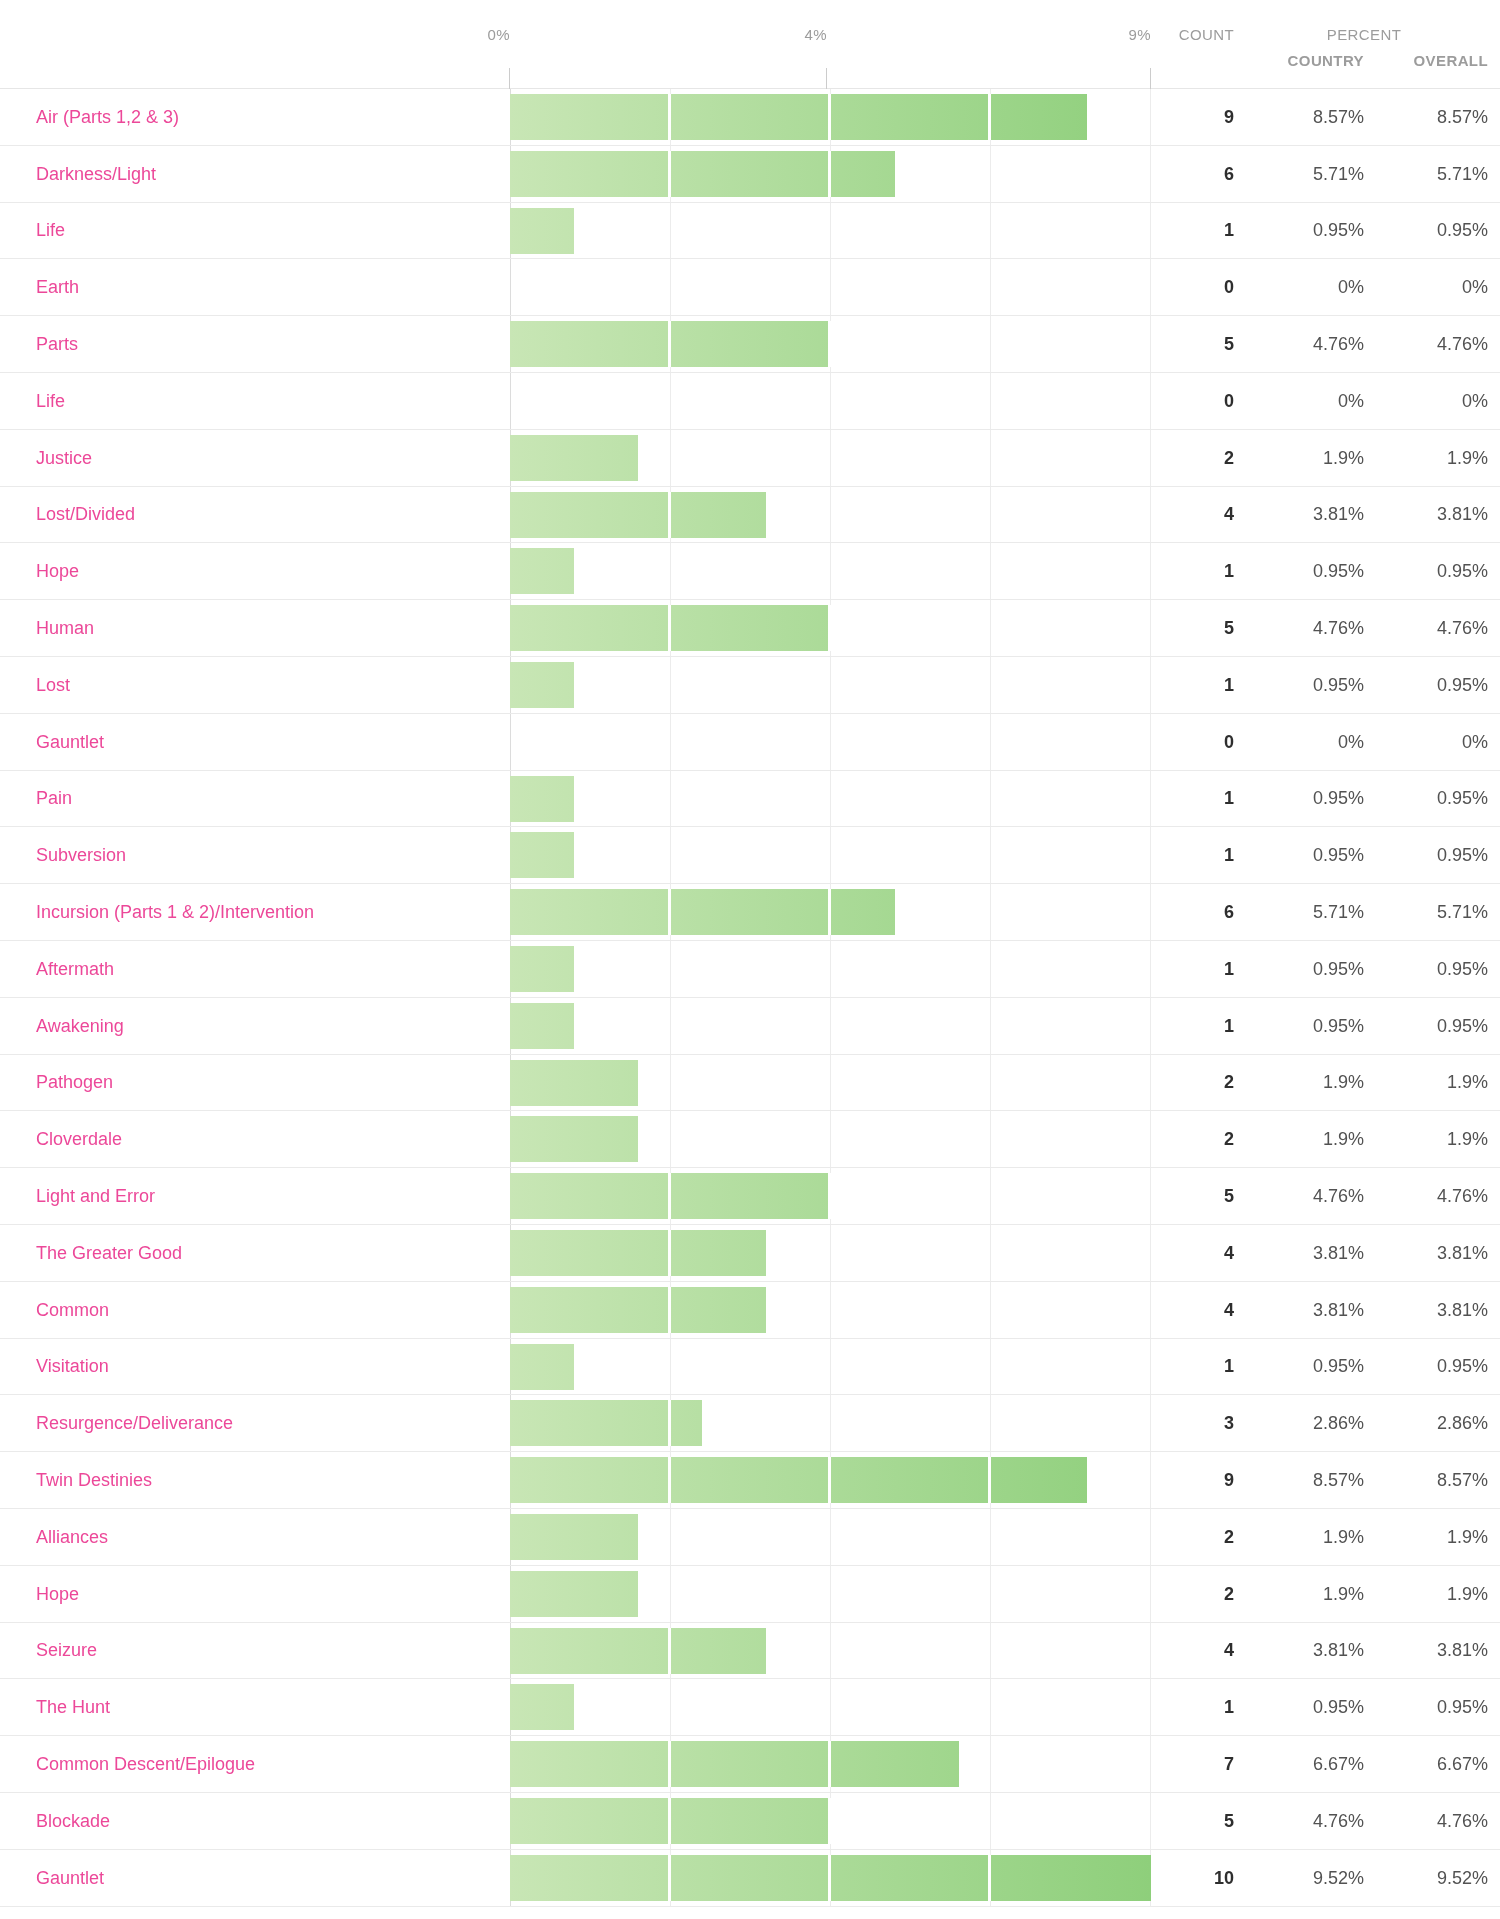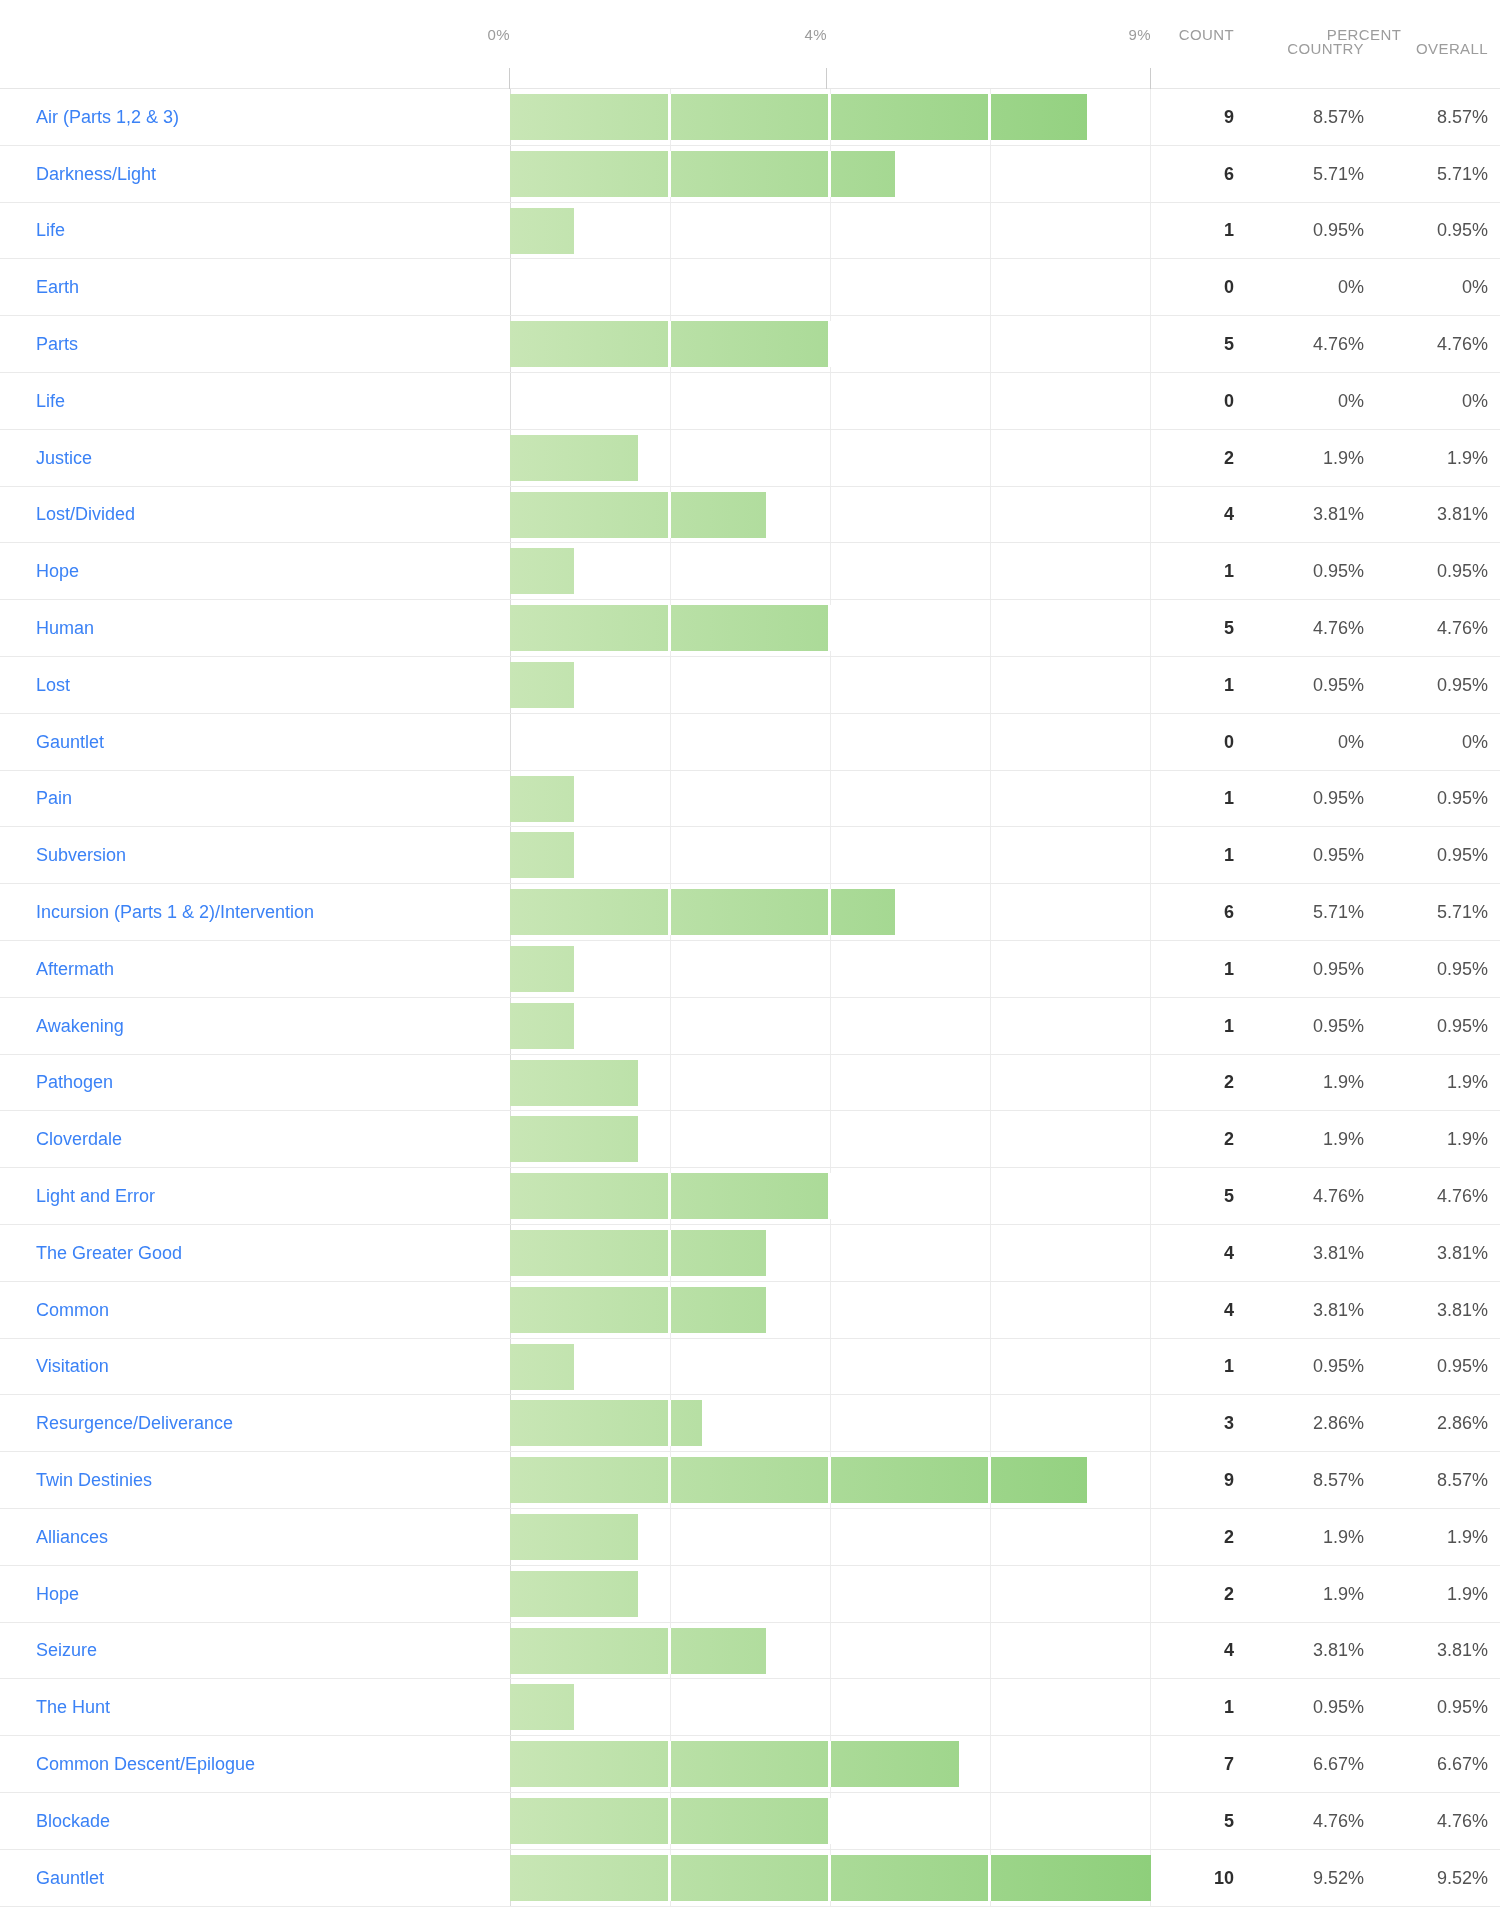--- a/index.html
+++ b/index.html
@@ -14,42 +14,42 @@
   .header {
     position:relative; height:89px;
     border-bottom:1px solid #e6e6e6;
     box-sizing:border-box;
   }
   .hlabel {
     position:absolute; top:26px;
     color:#9c9c9c; font-size:15px; letter-spacing:0.4px;
     text-align:right; white-space:nowrap;
   }
-  .hlabel.row2 { top:40px; }
+  .hlabel.row2 { top:52px;font-weight:bold; }
   .hlabel.centered { text-align:center; }
   .tick {
     position:absolute; top:68px; width:1px; height:21px;
     background:#cccccc;
   }
   
   .rows { position:relative; }
   .gridline {
     position:absolute; top:0; bottom:0; width:1px;
     background:#ececec; z-index:0;
   }
   .gridline.zero { background:#dcdcdc; }
   .row {
     position:relative; height:56.8px;
     border-bottom:1px solid #eaeaea;
     box-sizing:border-box; z-index:1;
   }
   .ep-label {
     position:absolute; left:36px; top:50%;
     transform:translateY(-50%);
-    color:#3b82f6; font-size:18px; white-space:nowrap;
+    color:#ec4899; font-size:18px; white-space:nowrap;
   }
   .bar-cell {
     position:absolute; left:510px; top:0; bottom:0; width:641px;
   }
   .bar {
     position:absolute; left:0; top:5px; height:46px;
     background-image:linear-gradient(to right, #c8e6b5 0px, #8ecf7b 641px);
     overflow:hidden;
   }
   .bar .sep {

